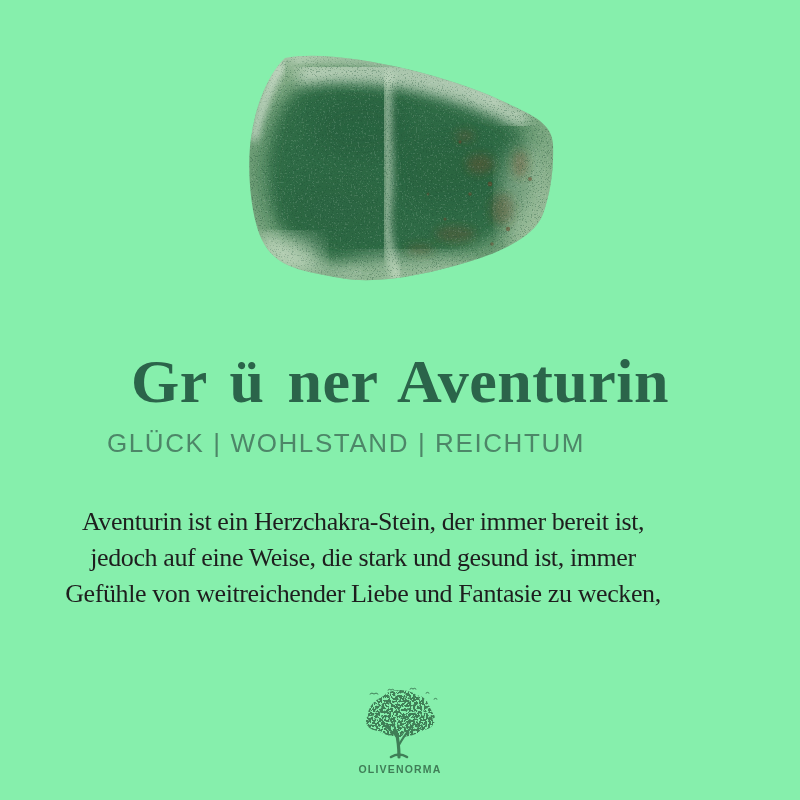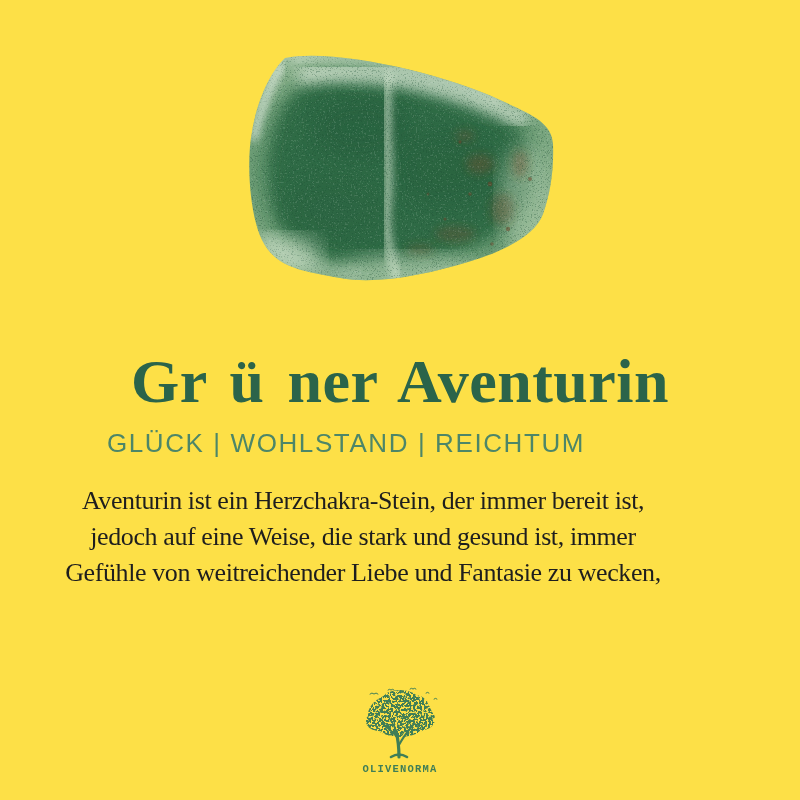--- a/index.html
+++ b/index.html
@@ -4,21 +4,21 @@
 <style>
   html, body {
     margin: 0;
     padding: 0;
     background: #ffffff;
   }
   .card {
     position: relative;
     width: 800px;
     height: 800px;
-    background: #fde047;
+    background: #86efac;
     overflow: hidden;
     font-family: "Liberation Serif", serif;
   }
   .stone-wrap {
     position: absolute;
     left: 240px;
     top: 44px;
     width: 325px;
     height: 248px;
   }
@@ -50,21 +50,21 @@
     font-weight: 400;
     font-size: 26px;
     line-height: 30px;
     letter-spacing: 1.6px;
     color: #4d8668;
     white-space: pre;
   }
   .description {
     position: absolute;
     left: 0;
-    top: 483px;
+    top: 504px;
     width: 726px;
     text-align: center;
     color: #1e1e1e;
     font-family: "Liberation Serif", serif;
     font-size: 26px;
     line-height: 36px;
     letter-spacing: -0.4px;
   }
   .description .line { white-space: nowrap; }
 
@@ -76,21 +76,21 @@
     text-align: center;
   }
   .tree-icon {
     display: block;
     margin: 0 auto;
     width: 84px;
     height: 72px;
   }
   .brand-name {
     margin-top: 4px;
-    font-family: Liberation Mono, monospace;
+    font-family: Liberation Sans, sans-serif;
     font-weight: 700;
     font-size: 10.5px;
     letter-spacing: 1.2px;
     color: #3f7e57;
     text-align: center;
   }
 </style>
 </head>
 <body>
 

